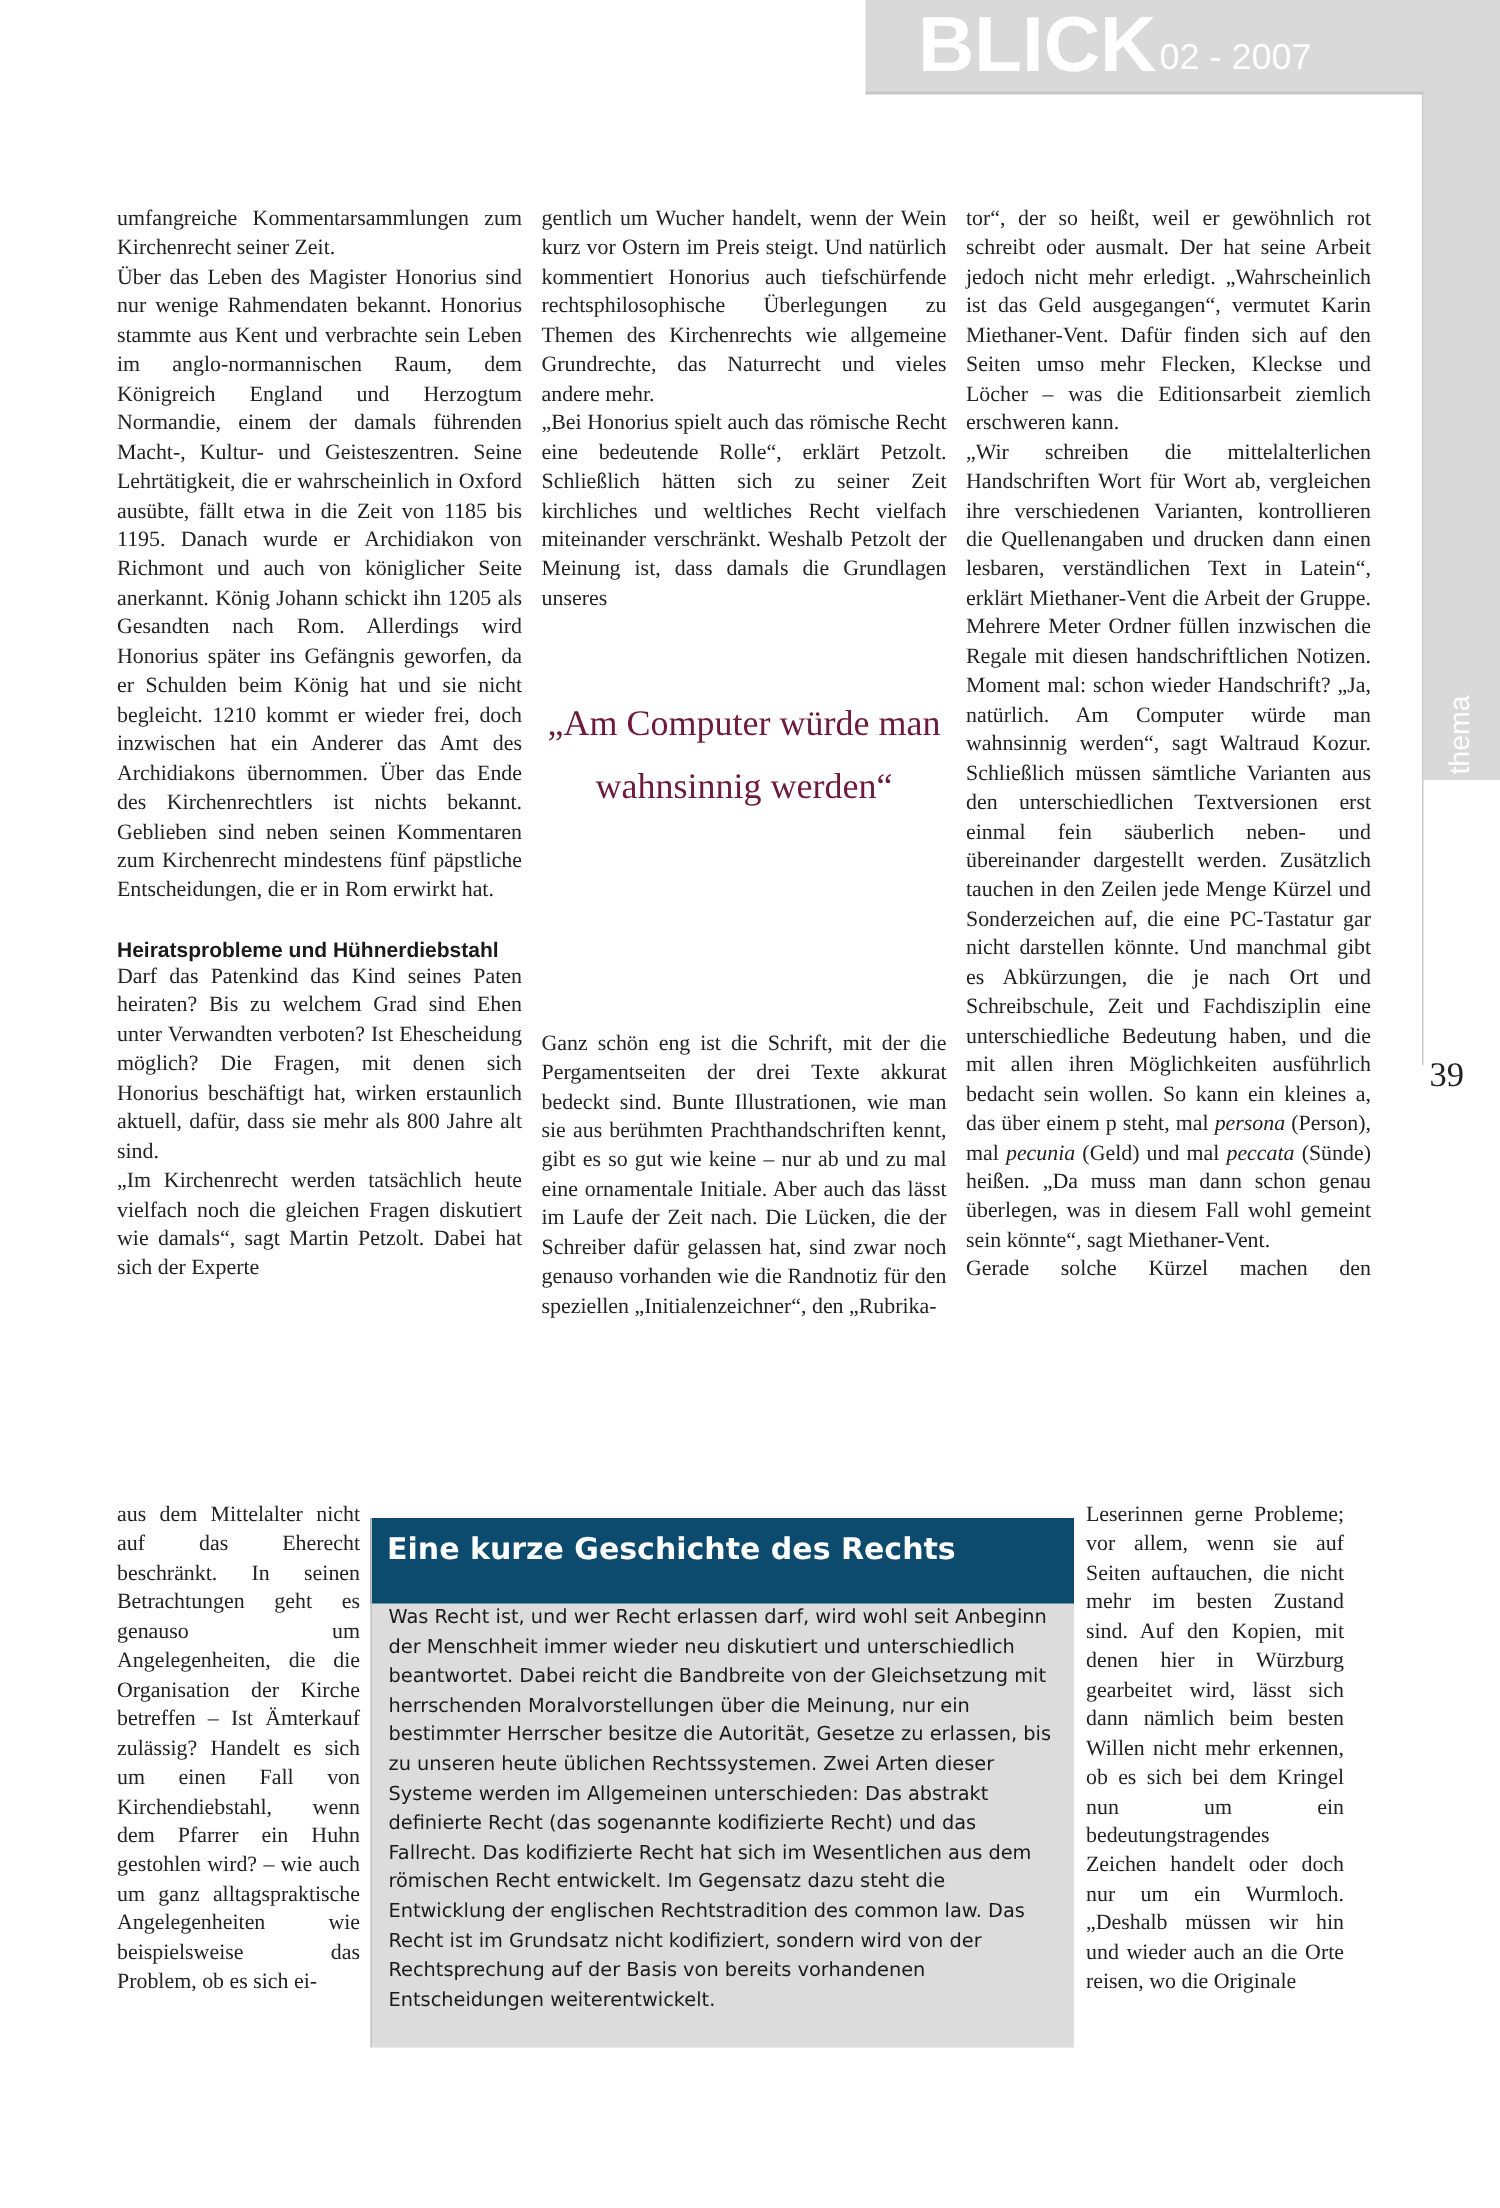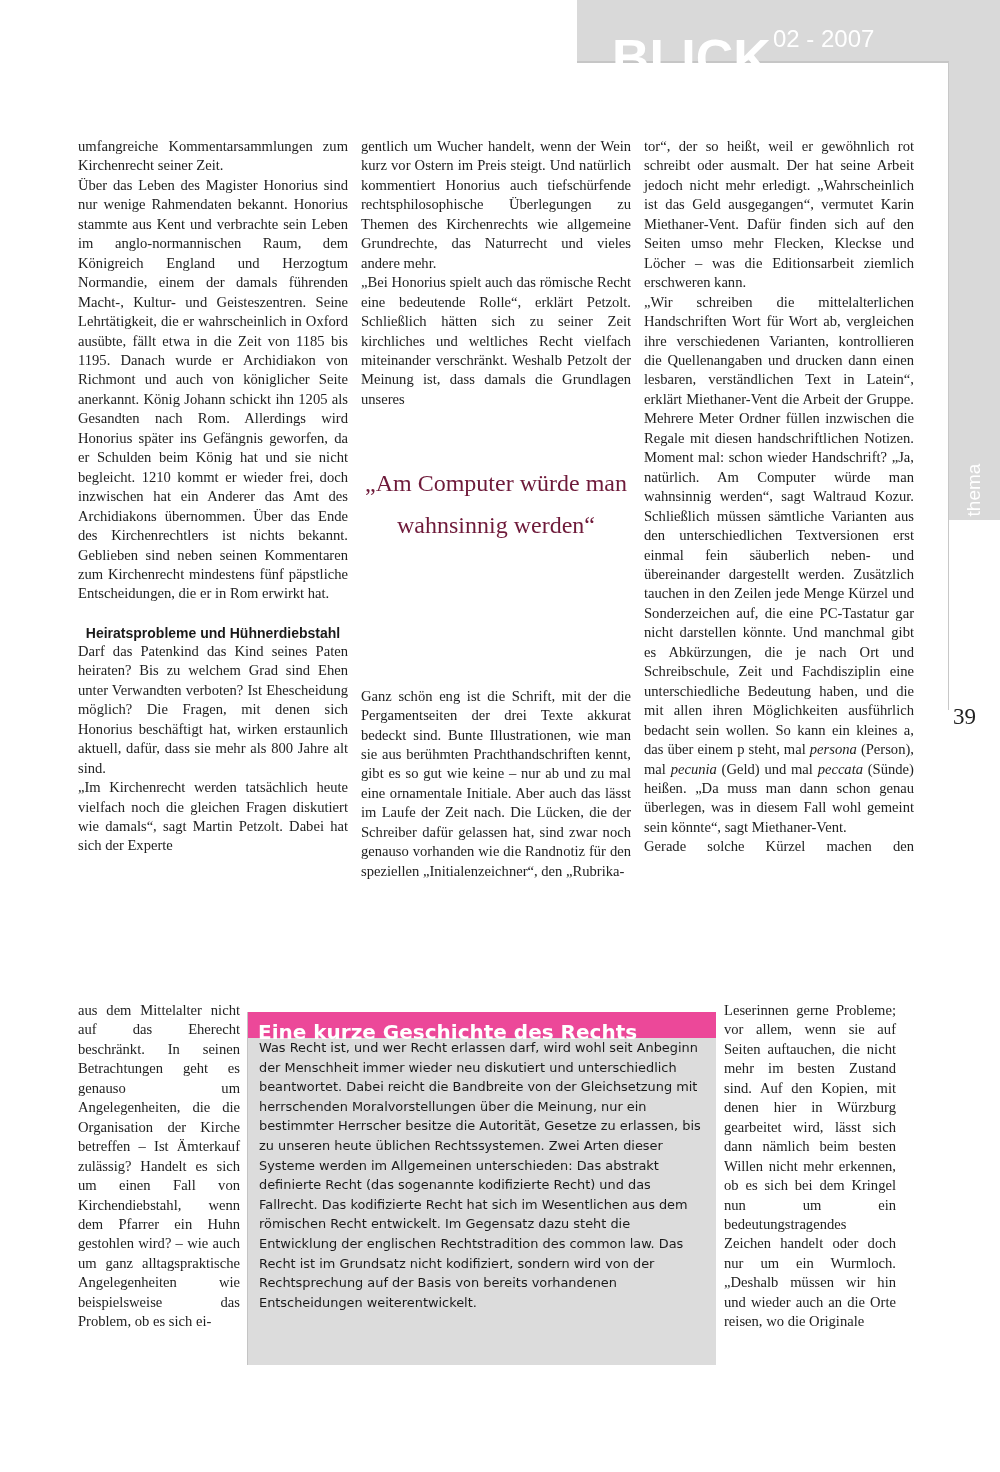--- a/index.html
+++ b/index.html
@@ -1,45 +1,45 @@
 <!DOCTYPE html>
 <html><head>
 <meta charset="utf-8">
 <style>
   html, body { margin:0; padding:0; }
   body { width:1000px; height:1472px; background:#ffffff; position:relative; overflow:hidden;
          font-family:"Liberation Serif", "DejaVu Serif", serif; color:#222; }
   .hdr-band { position:absolute; left:577px; top:0; width:423px; height:62px; background:#d9d9d9; }
   .hdr-line { position:absolute; left:577px; top:61px; width:372px; height:2px; background:#c6c6c6; }
   .hdr-title { position:absolute; left:612px; top:4px; font-family:"Liberation Sans", sans-serif; font-weight:bold;
-               font-size:52px; color:#ffffff; letter-spacing:0px; line-height:52px;margin-top:28px; }
+               font-size:52px; color:#ffffff; letter-spacing:0px; line-height:52px; }
   .hdr-issue { position:absolute; left:773px; top:24px; font-family:"Liberation Sans", sans-serif;
                font-size:24px; color:#ffffff; line-height:30px; }
   .side-strip { position:absolute; left:949px; top:62px; width:51px; height:458px; background:#d9d9d9; }
   .side-rule { position:absolute; left:948px; top:62px; width:1px; height:648px; background:#c8c8c8; }
   .side-label { position:absolute; left:948px; top:455px; width:52px; height:70px; }
   .side-label span { position:absolute; left:50%; top:50%; transform:translate(-50%,-50%) rotate(-90deg);
                      font-family:"Liberation Sans", sans-serif; font-size:19px; color:#ffffff; white-space:nowrap; }
   .page-num { position:absolute; left:953px; top:680px; font-family:Liberation Serif, serif;
               font-size:23px; color:#222;margin-top:24px; }
   .col { position:absolute; width:270px; font-size:14.6px; line-height:19.45px; text-align:justify;
          hyphens:manual; }
   .col p { margin:0; }
   .col1 { left:78px; top:137px; }
   .col2 { left:361px; top:137px; }
   .col3 { left:644px; top:137px; }
   .subhead { font-family:"Liberation Sans", "DejaVu Sans", sans-serif; font-weight:bold; font-size:14px;
-             line-height:18px; margin-top:20px !important; color:#1a1a1a; text-align:center; }
+             line-height:18px; margin-top:20px !important; color:#1a1a1a; text-align:left; }
   .col1-bottom { position:absolute; left:78px; top:1001px; width:162px; font-size:14.6px; line-height:19.45px; text-align:justify; }
   .col2-bottom { position:absolute; left:361px; top:672px; width:270px; font-size:14.6px; line-height:19.45px; text-align:justify; }
   .col3-bottom { position:absolute; left:724px; top:1001px; width:172px; font-size:14.6px; line-height:19.45px; text-align:justify; }
   .pullquote { position:absolute; left:361px; top:462px; width:270px; text-align:center;
                font-family:"Liberation Serif", serif; font-size:24px; line-height:42px; color:#6e1a3a; }
   .box { position:absolute; left:247px; top:1012px; width:469px; height:353px; background:#dcdcdc; }
-  .box-head { height:26px; background:#ec4899; color:#ffffff; font-family:"DejaVu Sans", sans-serif;
+  .box-head { height:57px; background:#0c4a6e; color:#ffffff; font-family:"DejaVu Sans", sans-serif;
               font-weight:bold; font-size:20px; line-height:41px; padding-left:11px; }
   .box-body { padding:0 12px 0 12px; font-family:"DejaVu Sans", sans-serif; font-size:12.9px;
               line-height:19.6px; color:#1a1a1a; }
   .box-body p { margin:0; }
   .box-edge { position:absolute; left:247px; top:1012px; width:1px; height:353px; background:#c4c4c4; }
   em { font-style:italic; }
 </style>
 </head>
 <body>
 

